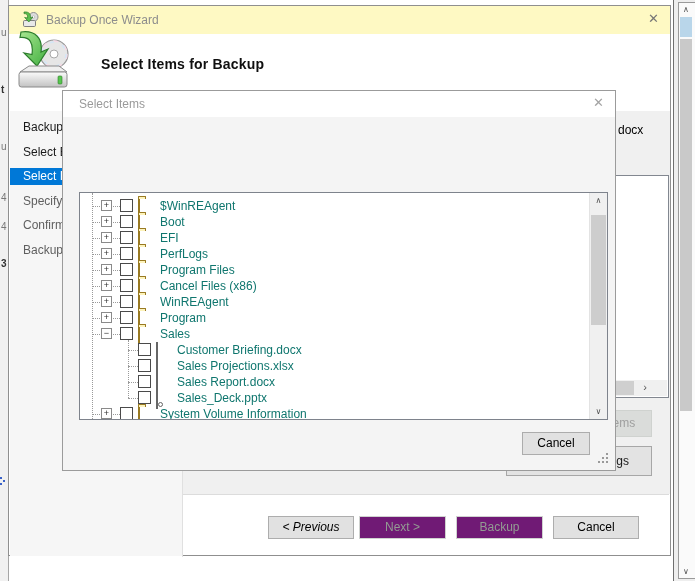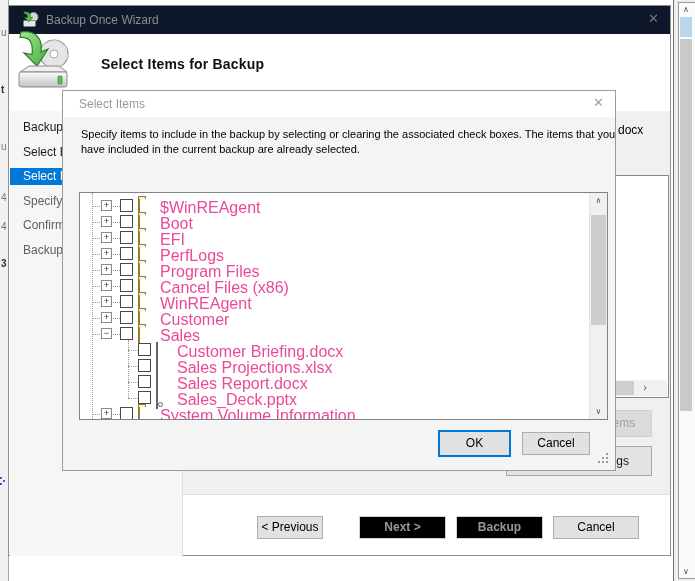--- a/index.html
+++ b/index.html
@@ -16,21 +16,21 @@
   .bg-right{position:absolute;left:673px;top:0;width:22px;height:581px;background:#eeeeee;border-left:1px solid #6f6f6f;}
   .bg-right .sb{position:absolute;left:4px;top:2px;width:16px;height:575px;background:#fafafa;border:1px solid #9a9a9a;}
   .bg-right .sb .arr{position:absolute;left:0;width:14px;text-align:center;font-size:8px;color:#505050;}
   .bg-right .sb .arr.up{top:2px;}
   .bg-right .sb .arr.dn{bottom:2px;}
   .bg-right .sb .blue{position:absolute;left:1px;top:14px;width:12px;height:20px;background:#b9d6ea;}
   .bg-right .sb .thumb{position:absolute;left:1px;top:36px;width:12px;height:372px;background:#c9c9c9;}
 
   
   .wizard{position:absolute;left:8px;top:5px;width:663px;height:551px;background:#ffffff;border:1px solid #8f8f8f;box-sizing:border-box;}
-  .wz-titlebar{position:absolute;left:0;top:0;right:0;height:28px;background:#0f172a;}
+  .wz-titlebar{position:absolute;left:0;top:0;right:0;height:28px;background:#fef9c3;}
   .wz-title{position:absolute;left:37px;top:7px;font-size:12px;color:#8d8d8d;}
   .wz-close{position:absolute;right:11px;top:5px;font-size:13px;color:#767676;cursor:default;}
   .wz-appicon{position:absolute;left:13px;top:5px;width:17px;height:17px;}
   .wz-headericon{position:absolute;left:6px;top:24px;width:58px;height:62px;}
   .wz-pagetitle{position:absolute;left:92px;top:50px;font-size:14px;font-weight:bold;color:#101010;letter-spacing:.2px;}
 
   .wz-sidebar{position:absolute;left:1px;top:105px;width:172px;height:445px;background:#f6f6f6;}
   .sb-item{position:absolute;left:0;width:172px;height:17px;line-height:17px;padding-left:13px;box-sizing:border-box;font-size:12px;white-space:nowrap;overflow:hidden;}
   .sb-item.s-done{color:#1a1a1a;}
   .sb-item.s-future{color:#5f5f5f;}
@@ -42,22 +42,22 @@
   .wz-listpanel{position:absolute;left:26px;top:64px;width:460px;height:223px;background:#fff;border:1px solid #828790;box-sizing:border-box;}
   .wz-hscroll{position:absolute;left:1px;right:1px;bottom:1px;height:16px;background:#f0f0f0;}
   .wz-hscroll .hthumb{position:absolute;right:33px;top:1px;width:120px;height:14px;background:#cfcfcf;}
   .wz-hscroll .harr{position:absolute;right:14px;top:0;width:16px;height:16px;text-align:center;font-size:11px;line-height:15px;color:#555;}
   .wz-btn-removed{position:absolute;left:358px;top:299px;width:111px;height:27px;background:#dadcda;border:1px solid #cfd2cf;box-sizing:border-box;color:#9f9f9f;font-size:12px;text-align:center;line-height:25px;}
   .wz-btn-advanced{position:absolute;left:323px;top:335px;width:146px;height:30px;background:#e3e3e3;border:1px solid #a7a7a7;box-sizing:border-box;color:#1a1a1a;font-size:12px;text-align:center;line-height:28px;}
 
   .wz-footer-divider{position:absolute;left:174px;top:488px;right:1px;height:1px;background:#dcdcdc;}
   .wz-btn{position:absolute;top:510px;height:23px;font-size:12px;text-align:center;line-height:21px;box-sizing:border-box;}
   .wz-btn.enabled{background:#e1e1e1;border:1px solid #adadad;color:#000;}
-  .wz-btn.disabled{background:#000000;border:1px solid #d0d3d0;color:#939b93;font-weight:bold;}
-  .btn-prev{left:248px;width:66px;}
+  .wz-btn.disabled{background:#701a75;border:1px solid #d0d3d0;color:#939b93;}
+  .btn-prev{left:259px;width:86px;font-style:italic;}
   .btn-next{left:350px;width:87px;}
   .btn-backup{left:447px;width:87px;}
   .btn-wcancel{left:544px;width:86px;}
 
   
   .modal{position:absolute;left:62px;top:90px;width:554px;height:381px;background:#f4f4f4;border:1px solid #9b9b9b;box-sizing:border-box;z-index:10;}
   .md-titlebar{position:absolute;left:0;top:0;right:0;height:26px;background:#ffffff;}
   .md-title{position:absolute;left:16px;top:6px;font-size:12px;color:#9a9a9a;}
   .md-close{position:absolute;right:11px;top:4px;font-size:13px;color:#a3a3a3;cursor:default;}
   .md-instr{position:absolute;left:18px;top:36px;width:530px;font-size:11px;line-height:15px;color:#000;}
@@ -70,21 +70,21 @@
   .trow{position:absolute;left:0;width:508px;height:16px;}
   .hg{position:absolute;top:8px;border-top:1px dotted #9a9a9a;}
   .r-root .hg{left:12px;width:28px;}
   .r-child .hg{left:48px;width:10px;}
   .exp{position:absolute;left:21px;top:2px;width:9px;height:9px;background:#fff;border:1px solid #8a8a8a;font-size:9px;line-height:8px;text-align:center;color:#333;}
   .cb{position:absolute;left:40px;top:1px;width:11px;height:11px;background:#fff;border:1px solid #4a4a4a;}
   .r-child .cb{left:58px;}
   .ico{position:absolute;top:1px;}
   .r-root .ico{left:58px;}
   .r-child .ico{left:76px;}
-  .lbl{position:absolute;left:80px;top:1px;font-size:16px;color:#ec4899;white-space:nowrap;}
+  .lbl{position:absolute;left:80px;top:1px;font-size:12px;color:#0f766e;white-space:nowrap;}
   .r-child .lbl{left:97px;}
 
   .i-folder{position:relative;width:15px;height:11px;margin-top:2px;background:linear-gradient(135deg,#fdf3bc,#f2b45e);border:1px solid #997a22;border-radius:1px;}
   .i-folder:before{content:"";position:absolute;top:-3px;left:-1px;width:6px;height:2px;background:#fdf3bc;border:1px solid #997a22;border-bottom:none;border-radius:1px 1px 0 0;}
   .i-page{position:relative;width:10px;height:13px;background:#fff;border:1px solid #666;}
   .i-doc:before{content:"";position:absolute;left:2px;right:2px;top:3px;height:8px;background:repeating-linear-gradient(#808080 0 1px,transparent 1px 3px);}
   .i-sheet:before{content:"";position:absolute;left:1px;right:1px;top:2px;bottom:2px;background:repeating-linear-gradient(#8a8a8a 0 1px,transparent 1px 3px),repeating-linear-gradient(90deg,#8a8a8a 0 1px,transparent 1px 3px);}
   .i-ppt:before{content:"";position:absolute;left:2px;right:2px;top:2px;height:3px;background:repeating-linear-gradient(#808080 0 1px,transparent 1px 2px);}
   .i-ppt:after{content:"";position:absolute;left:1px;bottom:1px;width:5px;height:5px;border:1px solid #666;border-radius:50%;box-sizing:border-box;}
 
@@ -184,24 +184,20 @@
   <div class="wz-btn disabled btn-backup">Backup</div>
   <div class="wz-btn enabled btn-wcancel">Cancel</div>
 </div>
 
 <div class="modal">
   <div class="md-titlebar">
     <span class="md-title">Select Items</span>
     <span class="md-close">✕</span>
   </div>
 
-  <div class="md-instr">
-    <div>Specify items to include in the backup by selecting or clearing the associated check boxes. The items that you</div>
-    <div>have included in the current backup are already selected.</div>
-  </div>
 
   <div class="tree">
     <div class="tree-inner">
       <div class="vguide-root"></div>
       <div class="vguide-sales"></div>
 
       <div class="trow r-root" style="top:5px">
         <span class="hg"></span>
         <span class="exp">+</span>
         <span class="cb"></span>
@@ -248,21 +244,21 @@
         <span class="exp">+</span>
         <span class="cb"></span>
         <span class="ico"><span class="i-folder"></span></span>
         <span class="lbl">WinREAgent</span>
       </div>
       <div class="trow r-root" style="top:117px">
         <span class="hg"></span>
         <span class="exp">+</span>
         <span class="cb"></span>
         <span class="ico"><span class="i-folder"></span></span>
-        <span class="lbl">Customer</span>
+        <span class="lbl">Program</span>
       </div>
       <div class="trow r-root" style="top:133px">
         <span class="hg"></span>
         <span class="exp">−</span>
         <span class="cb"></span>
         <span class="ico"><span class="i-folder"></span></span>
         <span class="lbl">Sales</span>
       </div>
       <div class="trow r-child" style="top:165px">
         <span class="hg"></span>
@@ -297,18 +293,17 @@
       </div>
     </div>
 
     <div class="vscroll">
       <span class="arr up">∧</span>
       <span class="vthumb"></span>
       <span class="arr dn">∨</span>
     </div>
   </div>
 
-  <div class="md-ok">OK</div>
   <div class="md-cancel">Cancel</div>
   <div class="grip">
       <i></i>
     </div>
 </div>
 
 </body></html>

